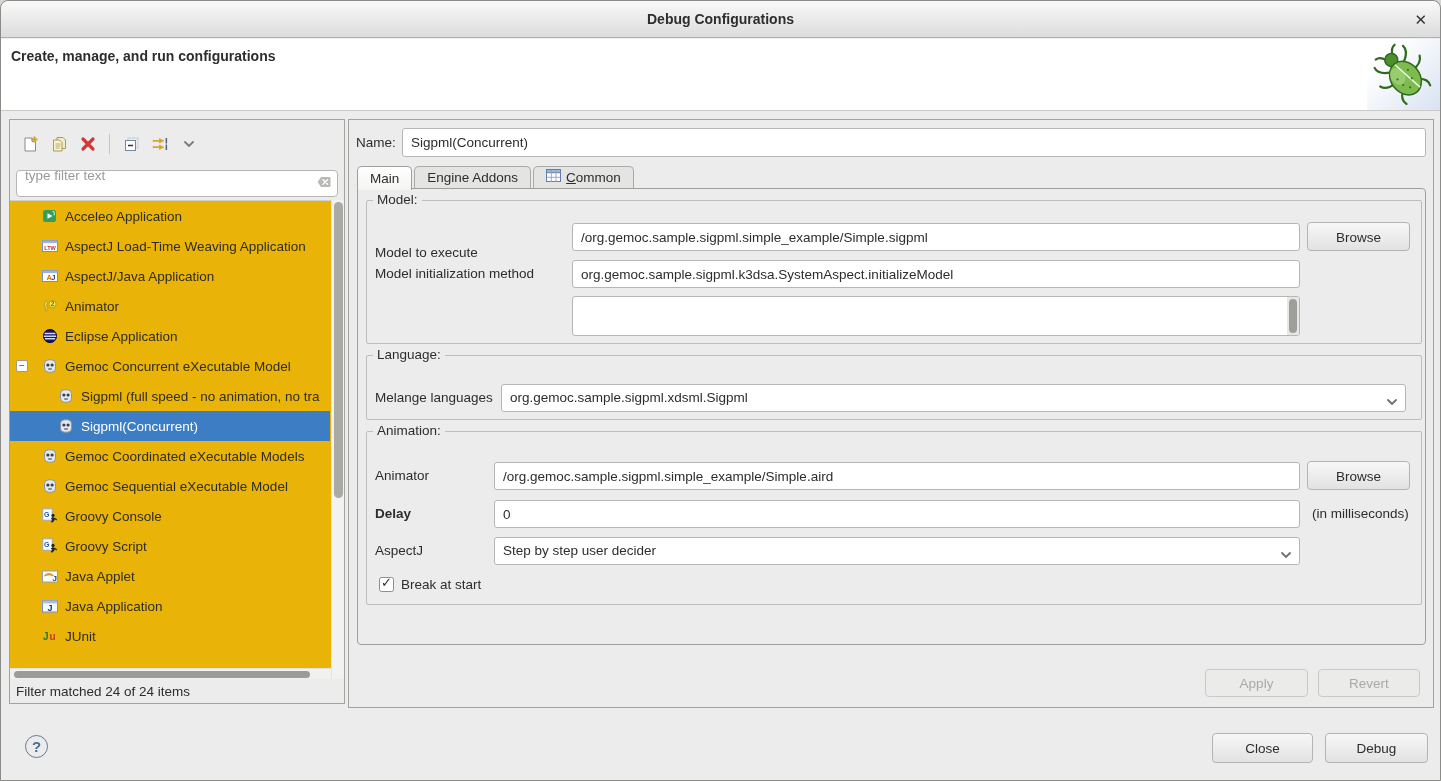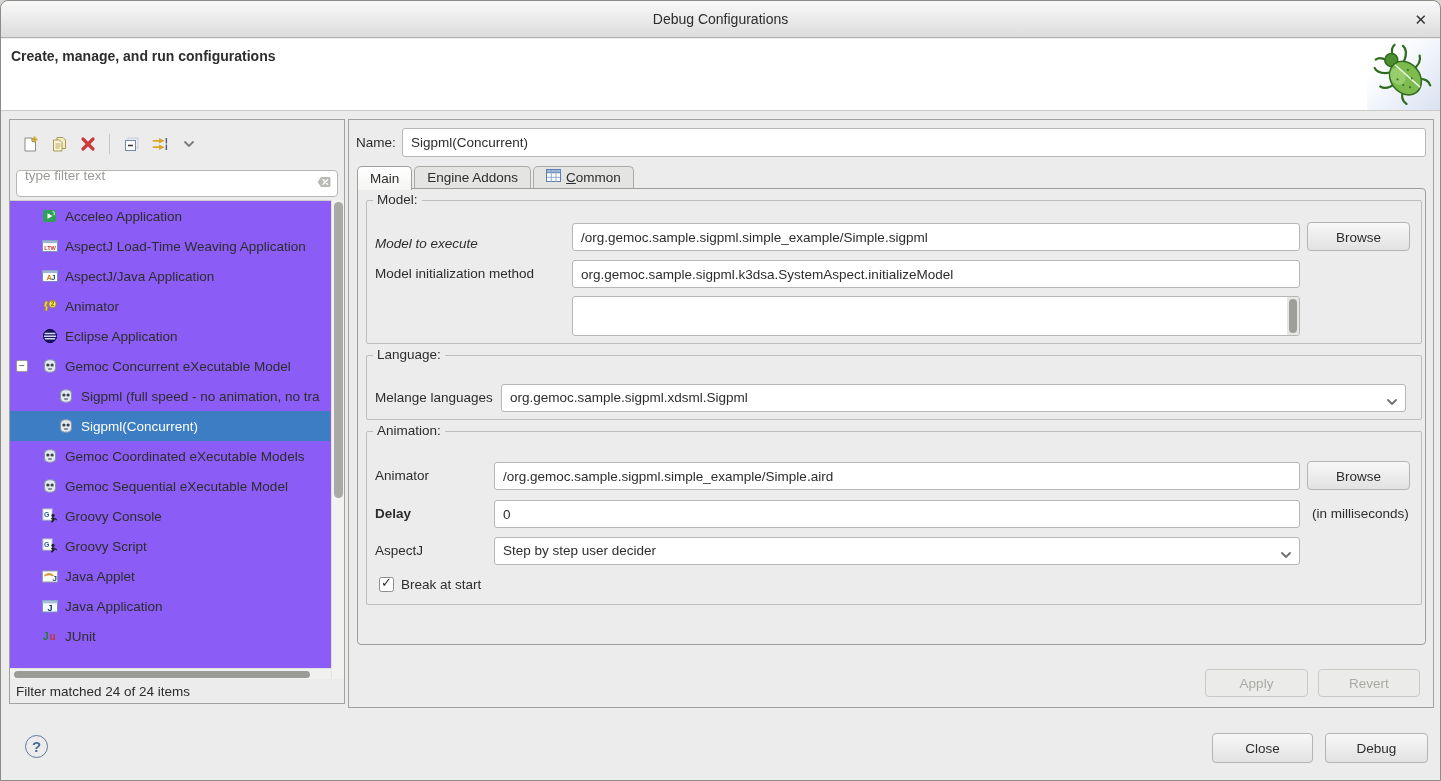--- a/index.html
+++ b/index.html
@@ -5,21 +5,21 @@
   html,body{margin:0;padding:0;background:#d6d6d3;}
   *{box-sizing:border-box;}
   .win{position:relative;width:1441px;height:781px;background:#ececec;
        font-family:"Liberation Sans","DejaVu Sans",sans-serif;font-size:13.5px;color:#2d2d2d;
        border:1px solid #8b8b88;border-radius:8px 8px 0 0;overflow:hidden;}
   
   .titlebar{position:absolute;left:0;top:0;right:0;height:37px;
             background:linear-gradient(#f9f9f9,#dcdcdc);border-bottom:1px solid #b0b0ad;
             border-radius:8px 8px 0 0;}
   .title{position:absolute;left:0;right:0;top:0;height:37px;line-height:37px;text-align:center;
-         font-weight:normal;font-size:14px;}
+         font-weight:bold;font-size:14px;}
   .close-x{position:absolute;right:13px;top:0;height:37px;line-height:37px;font-size:15px;
            color:#333;cursor:default;}
   
   .banner{position:absolute;left:0;top:38px;right:0;height:72px;background:#fff;
           border-bottom:1px solid #c9c9c6;}
   .banner h1{position:absolute;left:10px;top:9px;margin:0;font-size:14px;font-weight:bold;}
   .bugbox{position:absolute;right:0;top:0;width:73px;height:71px;
           background:linear-gradient(135deg,#ffffff 25%,#d9e2f2);}
   
   .lpanel{position:absolute;left:8px;top:118px;width:336px;height:585px;
@@ -31,21 +31,21 @@
            padding:4px 10px 0 10px;gap:9px;}
   .tbtn{width:20px;height:20px;display:flex;align-items:center;justify-content:center;}
   .tsep{width:1px;height:20px;background:#c6c6c3;margin:0 2px;}
   
   .filterwrap{position:absolute;left:6px;right:6px;top:48px;height:27px;}
   .filter{width:100%;height:27px;border:1px solid #b6b6b3;border-radius:4px;background:#fff;
           padding:0 26px 16px 8px;font:inherit;color:#2d2d2d;outline:none;}
   .filter::placeholder{color:#9a9a97;}
   .fclear{position:absolute;right:6px;top:6px;width:16px;height:16px;}
   
-  .tree{position:absolute;left:0;right:0;top:80px;height:479px;background:#8b5cf6;
+  .tree{position:absolute;left:0;right:0;top:80px;height:479px;background:#eab308;
         border-top:1px solid #cfcfcc;border-bottom:1px solid #cfcfcc;overflow:hidden;}
   .tree-row{height:30px;display:flex;align-items:center;padding-left:4px;margin-right:14px;
             white-space:nowrap;overflow:hidden;}
   .tree-row.selected{background:#3c7dc3;color:#fff;}
   .expander{width:16px;flex:0 0 16px;display:flex;align-items:center;justify-content:center;}
   .expbox{width:12px;height:12px;border:1px solid #9b9b98;background:#fff;color:#444;
           font-size:10px;line-height:10px;text-align:center;border-radius:2px;}
   .ticon{width:17px;flex:0 0 17px;height:16px;margin:0 6px 0 12px;}
   .tlabel{overflow:hidden;white-space:nowrap;}
   .vscroll{position:absolute;right:0;top:0;width:13px;height:479px;background:#f2f2f1;
@@ -369,21 +369,21 @@
             </svg>
         </span>
         <span><u>C</u>ommon</span>
       </div>
     </div>
 
     <div class="tabbox">
 
       <div class="group g-model">
         <span class="gtitle">Model:</span>
-        <span class="flabel" style="top:29px;font-style:italic;">Model to execute</span>
+        <span class="flabel" style="top:38px;">Model to execute</span>
         <input class="tinput" style="left: 205px; top: 22px; width: 728px;" value="/org.gemoc.sample.sigpml.simple_example/Simple.sigpml">
         <button class="btn browse" style="left:940px;top:21px;">Browse</button>
         <span class="flabel" style="top:59px;">Model initialization method</span>
         <input class="tinput" style="left: 205px; top: 59px; width: 728px;" value="org.gemoc.sample.sigpml.k3dsa.SystemAspect.initializeModel">
         <div class="tarea" style="left:205px;top:95px;width:728px;height:40px;">
           <div class="vtrack">
               <div class="vth"></div>
             </div>
         </div>
       </div>

